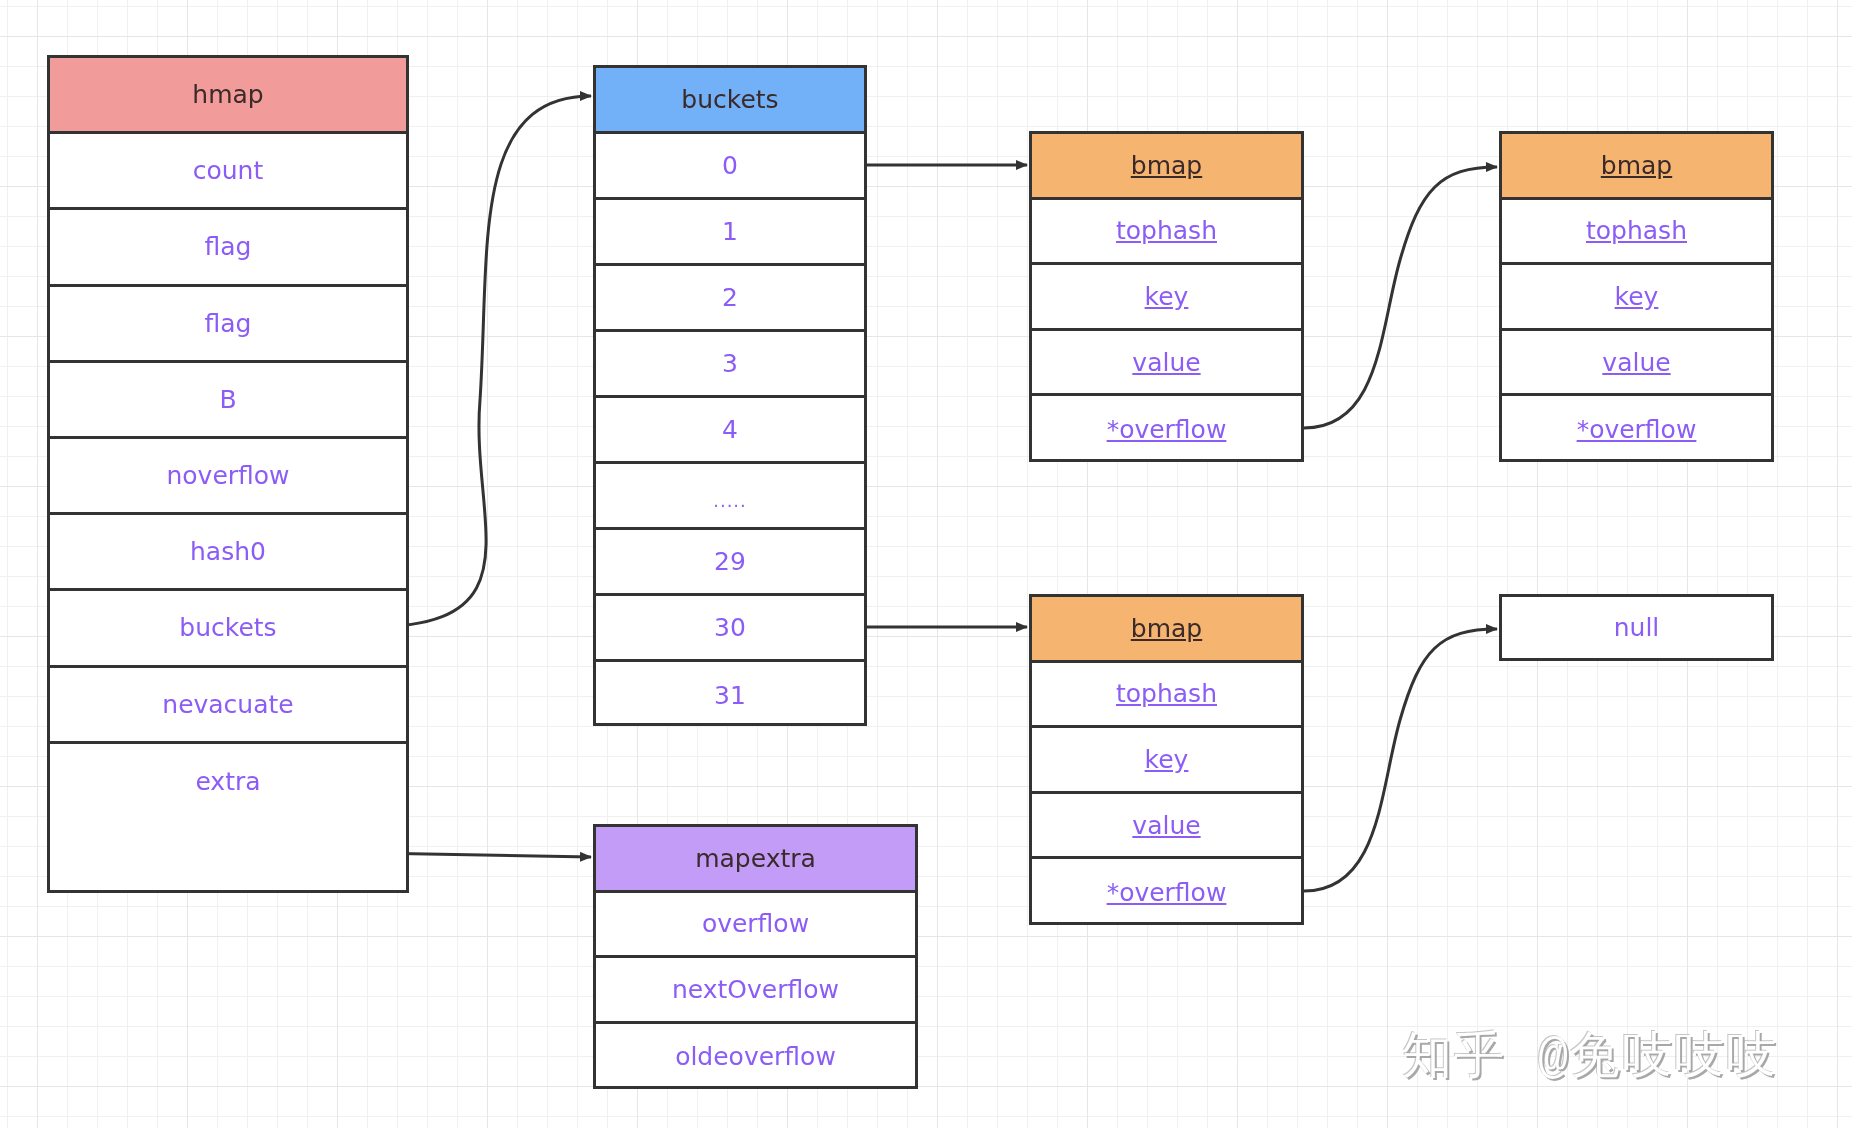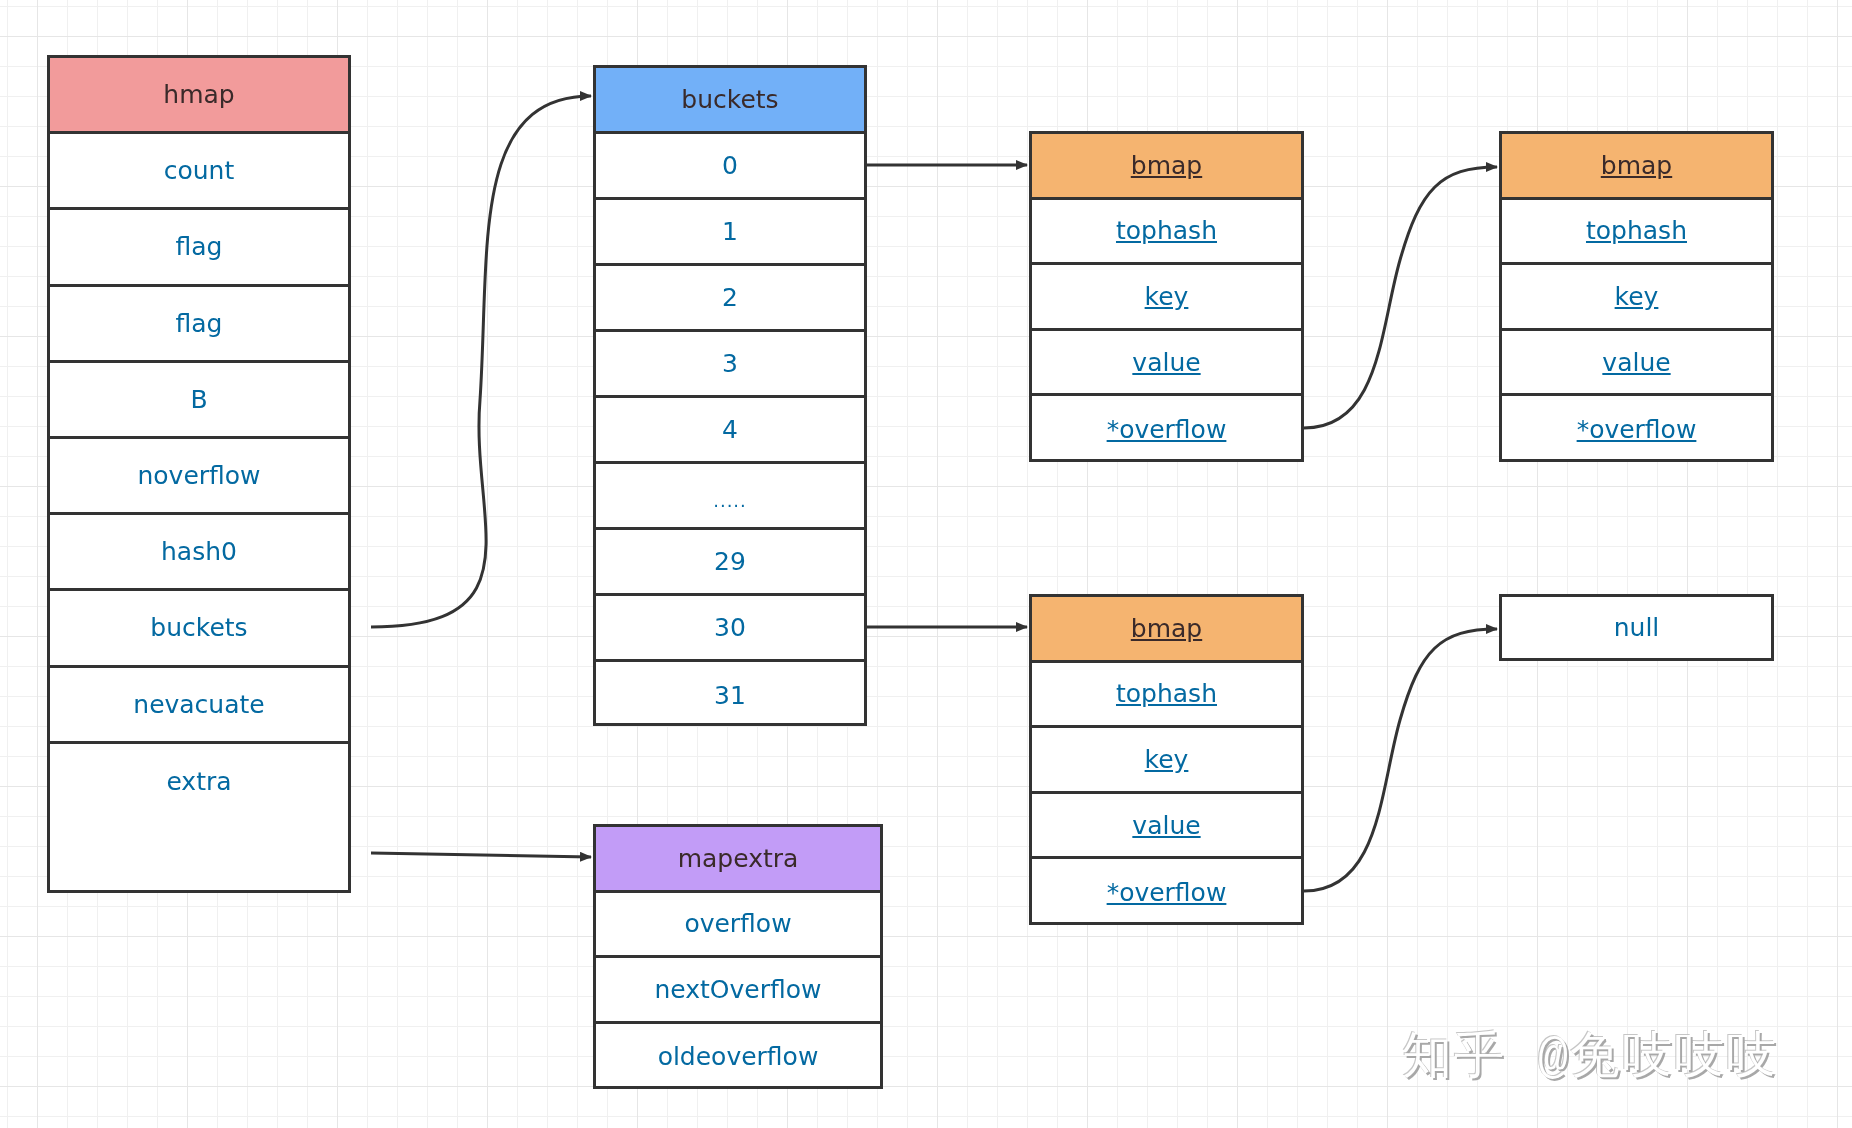--- a/index.html
+++ b/index.html
@@ -18,36 +18,36 @@
   .struct {
     position: absolute;
     border: 3px solid #333333;
     box-sizing: border-box;
     background: #ffffff;
   }
   .cell {
     box-sizing: border-box;
     border-bottom: 3px solid #333333;
     display: flex; align-items: center; justify-content: center;
-    font-size: 25px; color: #0369a1;
+    font-size: 25px; color: #8b5cf6;
   }
   .cell:last-child { border-bottom: none; }
   .cell.header { color: #3a2a2a; }
   .cell.dots { align-items: flex-end; padding-bottom: 16px; font-size: 18px; letter-spacing: 1px; }
-  #hmap { left: 47px; top: 55px; width: 304px; height: 838px; }
+  #hmap { left: 47px; top: 55px; width: 362px; height: 838px; }
   #hmap .cell { height: 76.2px; }
   #buckets { left: 593px; top: 65px; width: 274px; height: 661px; }
   #buckets .cell { height: 66px; }
   #bmap-a { left: 1029px; top: 131px; width: 275px; height: 331px; }
   #bmap-b { left: 1499px; top: 131px; width: 275px; height: 331px; }
   #bmap-c { left: 1029px; top: 594px; width: 275px; height: 331px; }
   .bmap .cell { height: 65.6px; text-decoration: underline; }
   #null-box { left: 1499px; top: 594px; width: 275px; height: 67px; }
   #null-box .cell { height: 61px; }
-  #mapextra { left: 593px; top: 824px; width: 290px; height: 265px; }
+  #mapextra { left: 593px; top: 824px; width: 325px; height: 265px; }
   #mapextra .cell { height: 65.5px; }
   #connectors { position: absolute; left: 0; top: 0; width: 1852px; height: 1128px; pointer-events: none; }
   #watermark {
     position: absolute; left: 1402px; top: 1022px;
     font-size: 50px; color: #ffffff; letter-spacing: 2px;
     text-shadow: 2px 2px 0 #9a9a9a, -1px -1px 0 #bdbdbd;
     font-family: Liberation Mono, monospace;
     opacity: 0.85;
   }
 </style>

